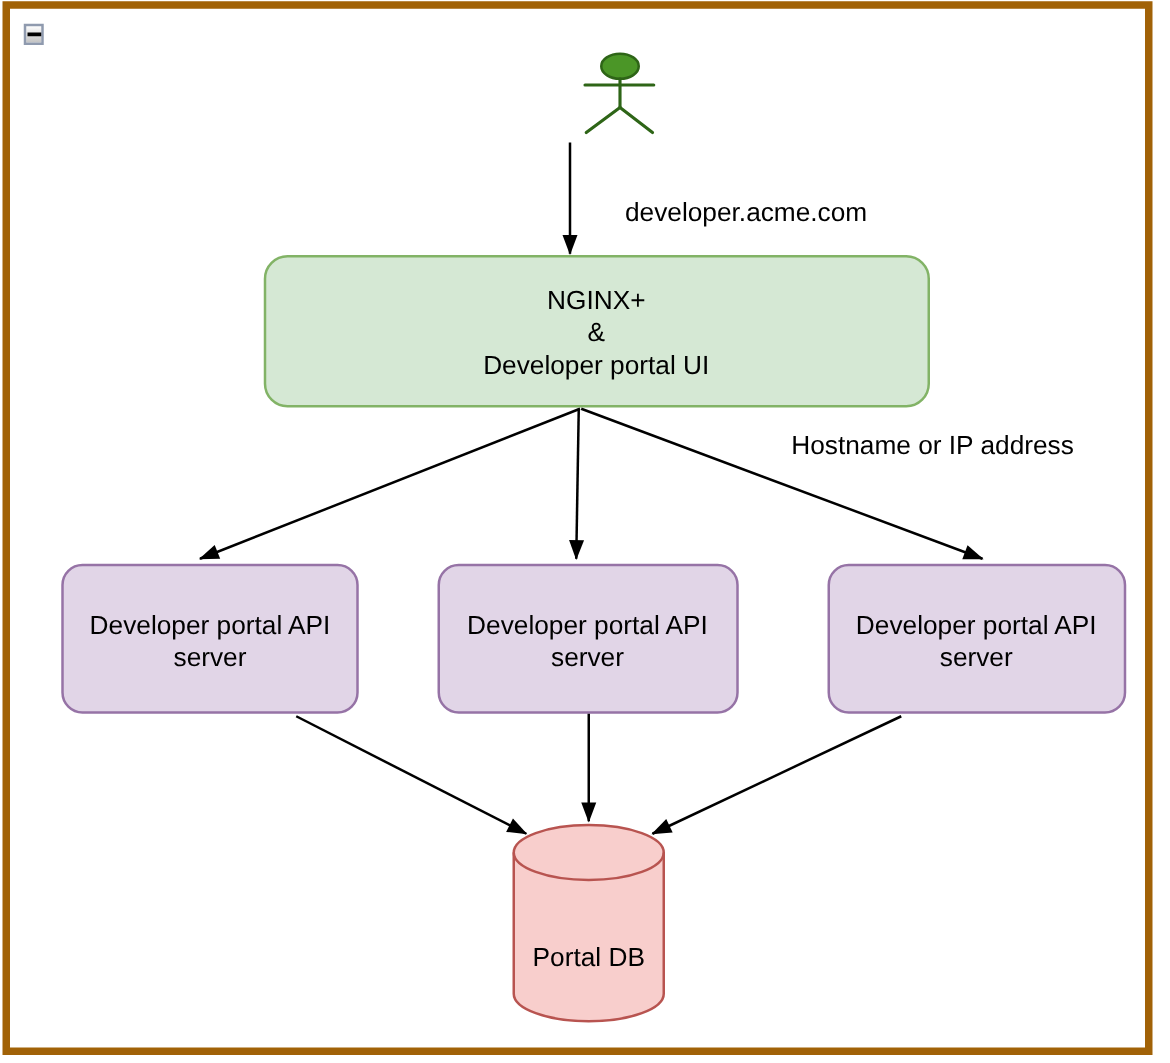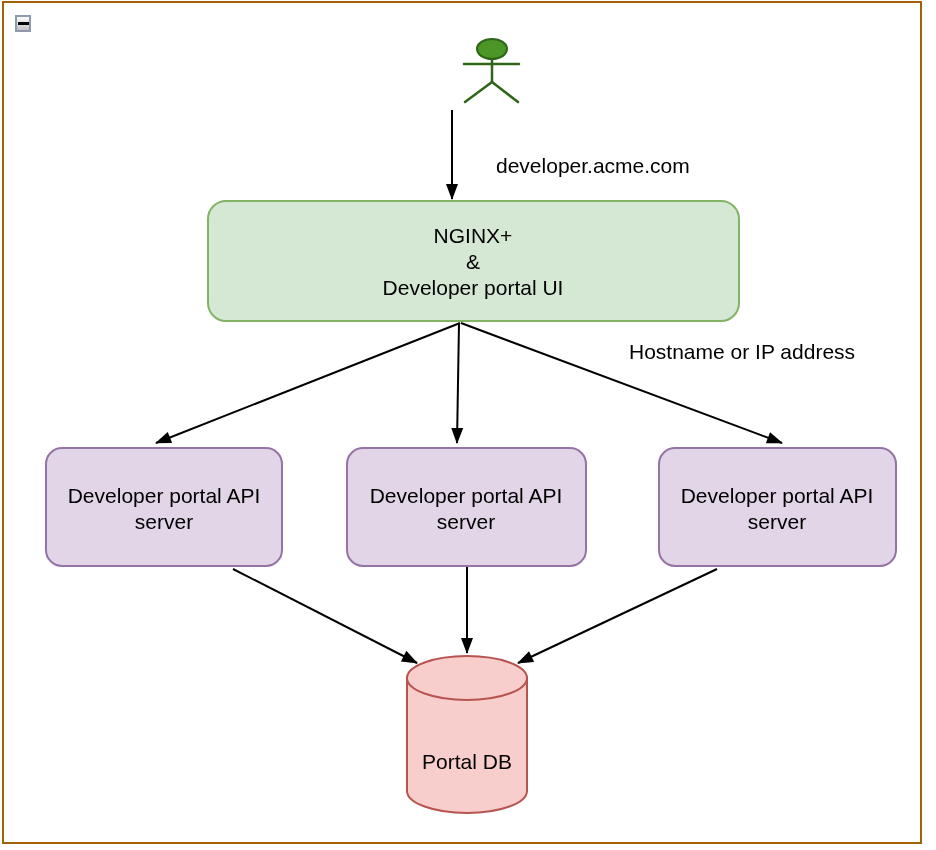--- a/index.html
+++ b/index.html
@@ -10,21 +10,21 @@
     background: #ffffff;
     font-family: "Liberation Sans", sans-serif;
     overflow: hidden;
   }
   .frame {
     position: absolute;
     left: 2px;
     top: 1px;
     width: 920px;
     height: 843px;
-    border: 2px solid #a16207;
+    border: 6px solid #a16207;
     background: #ffffff;
     box-sizing: border-box;
   }
   .collapse-btn {
     position: absolute;
     left: 11px;
     top: 12px;
     width: 16px;
     height: 17px;
     background: linear-gradient(#fdfdfd, #c2c2c2);

